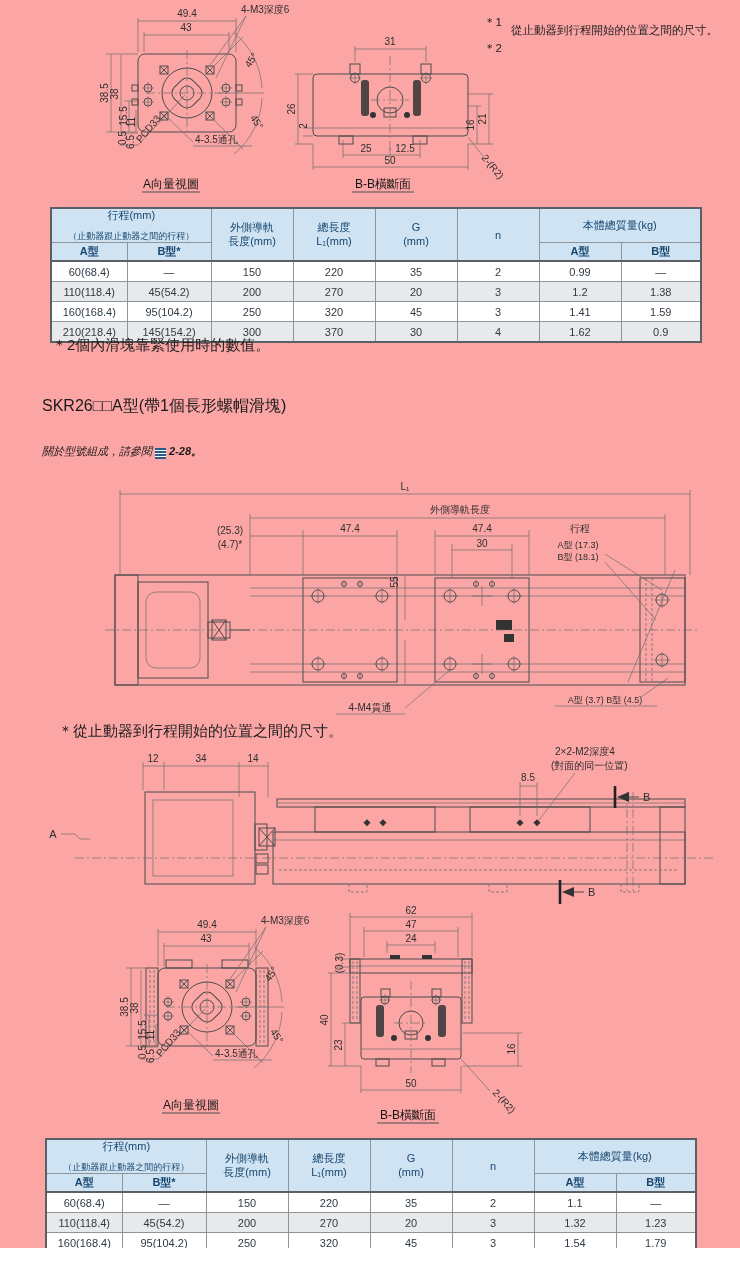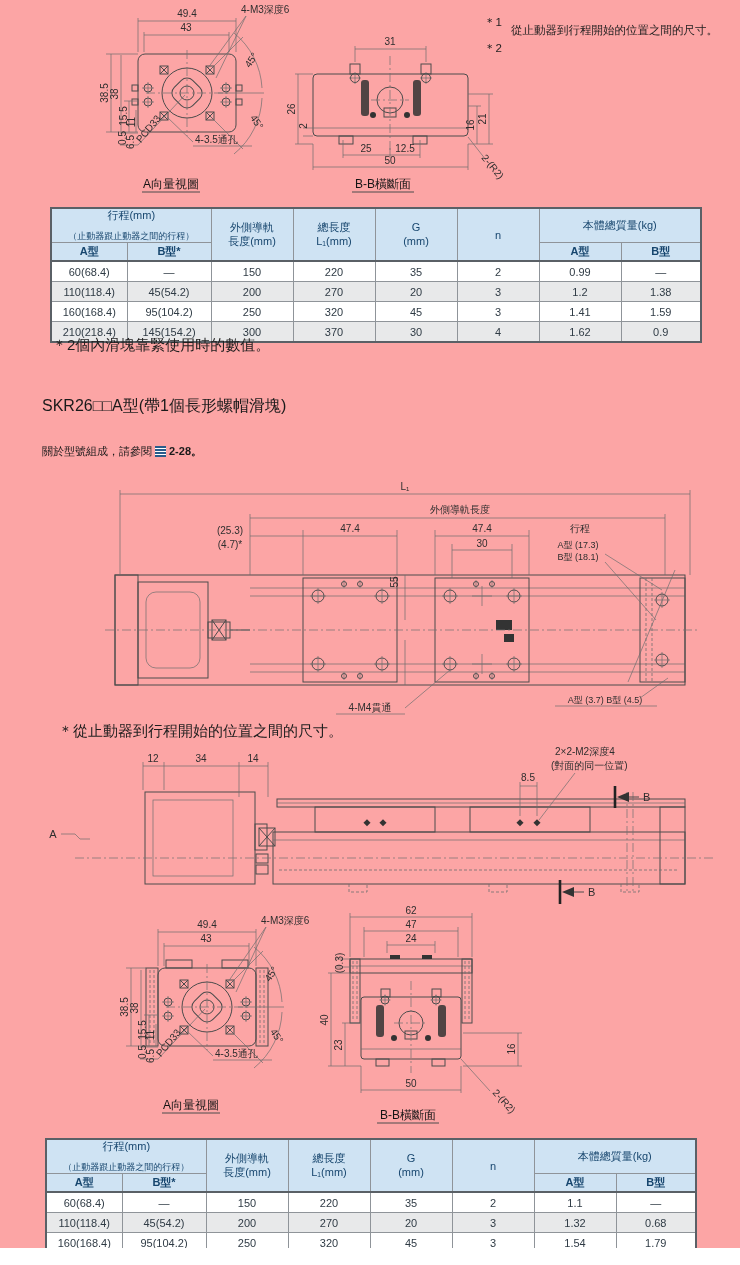--- a/index.html
+++ b/index.html
@@ -7,21 +7,21 @@
   #page{position:relative;width:740px;height:1248px;background:#fca5a5;overflow:hidden;}
   .abs{position:absolute;}
   
   .notes{position:absolute;left:484px;top:14px;width:240px;font-size:11.5px;color:#1e1e1e;line-height:1.5;}
   .note-row{display:flex;gap:5px;margin-bottom:1px;}
   .nm{flex:0 0 22px;}
   .nt{flex:1;margin-top:8px;}
   
   .heading{position:absolute;left:40px;top:352px;font-size:25px;font-weight:bold;color:#0068b7;letter-spacing:0.5px;}
   .model-line{position:absolute;left:42px;font-size:16px;color:#1a1a1a;}
-  .ref-line{position:absolute;left:42px;top:444px;font-size:11px;color:#1a1a1a;display:flex;align-items:center;}
+  .ref-line{position:absolute;left:42px;top:444px;font-size:11px;color:#1a1a1a;display:flex;align-items:flex-end;font-style:italic;}
   .ref-icon{display:inline-block;width:11px;height:11px;margin:0 3px;background-color:#2a5c8a;
     background-image:linear-gradient(to bottom,transparent 2px,#fff 2px,#fff 3px,transparent 3px,transparent 5px,#fff 5px,#fff 6px,transparent 6px,transparent 8px,#fff 8px,#fff 9px,transparent 9px);}
   .ref-target{font-weight:bold;}
   
   table.spec{border-collapse:collapse;table-layout:fixed;width:650px;font-size:11px;color:#2f3b45;background:#fff;border:2px solid #5a6066;}
   table.spec th,table.spec td{border:1px solid #8f9499;text-align:center;padding:0 2px;overflow:hidden;white-space:nowrap;}
   table.spec thead th{background:#cfe3f3;color:#17466e;font-weight:normal;}
   table.spec thead tr:last-child th{height:17px;font-weight:bold;}
   table.spec thead{border-bottom:2px solid #5a6066;}
   table.spec tbody td{height:19px;}
@@ -651,21 +651,21 @@
           <td>—</td>
       </tr>
       <tr>
         <td>110(118.4)</td>
           <td>45(54.2)</td>
           <td>200</td>
           <td>270</td>
           <td>20</td>
           <td>3</td>
           <td>1.32</td>
-          <td>0.68</td>
+          <td>1.23</td>
       </tr>
       <tr>
         <td>160(168.4)</td>
           <td>95(104.2)</td>
           <td>250</td>
           <td>320</td>
           <td>45</td>
           <td>3</td>
           <td>1.54</td>
           <td>1.79</td>

